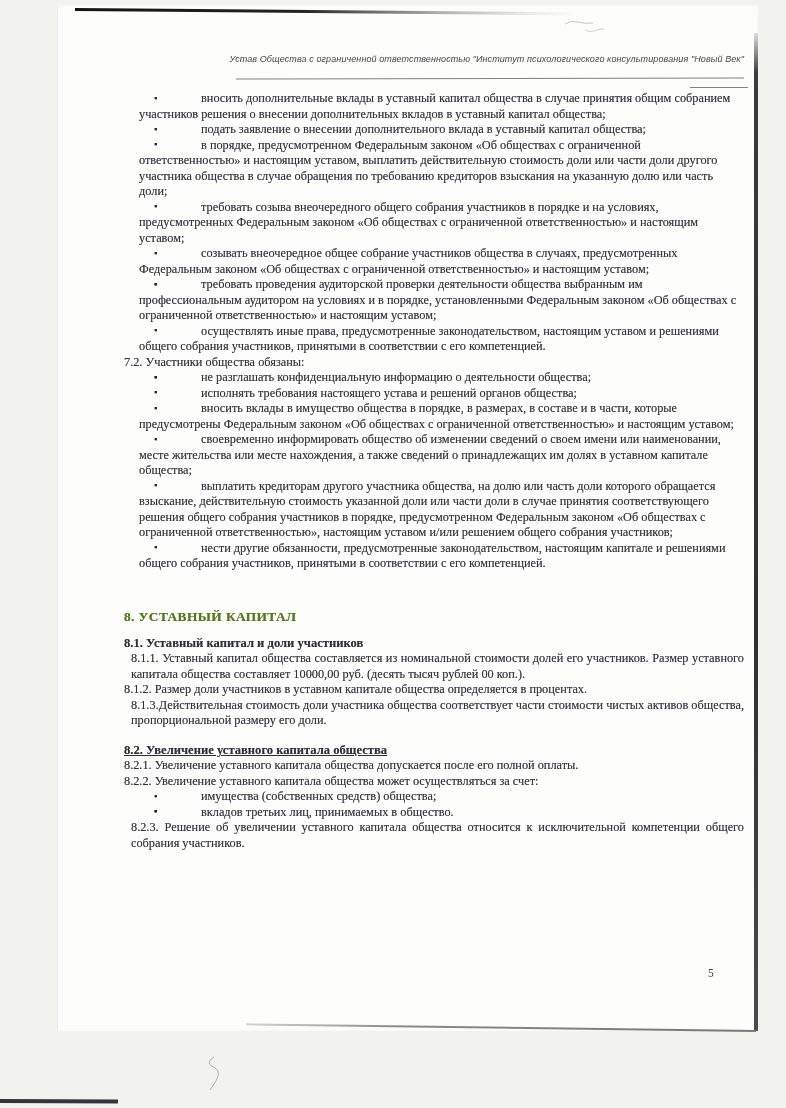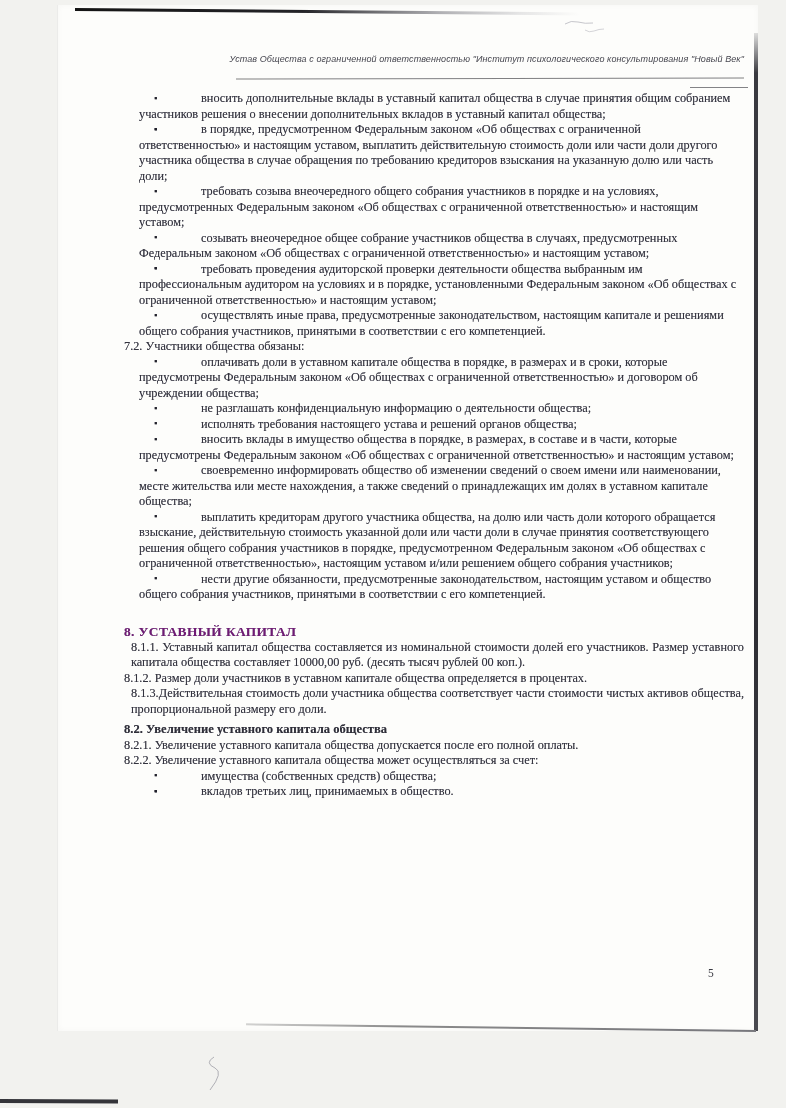--- a/index.html
+++ b/index.html
@@ -57,25 +57,25 @@
   }
   ul.blist{list-style:none;margin:0;padding:0;}
   ul.blist li{position:relative;padding-left:15px;text-indent:62px;}
   ul.blist .b{
     position:absolute;left:30px;top:2.5px;font-size:9px;line-height:1;
     color:#20202a;text-indent:0;
   }
   p.clause{margin:0;text-indent:0;}
   p.just{text-align:justify;margin-left:7px;}
   h2.sec{
-    margin:20px 0 0 0;font-size:13.4px;line-height:17px;font-weight:bold;
-    letter-spacing:0.4px;color:#701a75;
+    margin:36px 0 0 0;font-size:13.4px;line-height:17px;font-weight:bold;
+    letter-spacing:0.4px;color:#4d7c0f;
   }
   h3.sub{margin:11px 0 0 0;font-size:12.6px;line-height:15.5px;font-weight:bold;color:#2e2e38;}
-  h3.s82{margin-top:5px;}
+  h3.s82{margin-top:14px;text-decoration:underline;}
   .pagenum{
     position:absolute;left:650px;top:962px;font-size:11.5px;color:#3a3a42;
     font-family:"Liberation Serif",serif;
   }
   .scribble-top{position:absolute;left:505px;top:12px;opacity:0.7;}
   .scribble-bottom{position:absolute;left:200px;top:1054px;opacity:0.75;}
 </style>
 </head>
 <body>
 
@@ -93,57 +93,59 @@
     <div class="header">
       <span>Устав Общества с ограниченной ответственностью "Институт психологического консультирования "Новый Век"</span>
     </div>
     <div class="header-rule"></div>
     <div class="overline"></div>
 
     <div class="doc-body">
 
       <ul class="blist">
         <li><span class="b">▪</span><span>вносить дополнительные вклады в уставный капитал общества в случае принятия общим собранием участников решения о внесении дополнительных вкладов в уставный капитал общества;</span></li>
-        <li><span class="b">▪</span></li>
+        <li><span class="b">▪</span><span>подать заявление о внесении дополнительного вклада в уставный капитал общества;</span></li>
         <li><span class="b">▪</span><span>в порядке, предусмотренном Федеральным законом «Об обществах с ограниченной ответственностью» и настоящим уставом, выплатить действительную стоимость доли или части доли другого участника общества в случае обращения по требованию кредиторов взыскания на указанную долю или часть доли;</span></li>
         <li><span class="b">▪</span><span>требовать созыва внеочередного общего собрания участников в порядке и на условиях, предусмотренных Федеральным законом «Об обществах с ограниченной ответственностью» и настоящим уставом;</span></li>
         <li><span class="b">▪</span><span>созывать внеочередное общее собрание участников общества в случаях, предусмотренных Федеральным законом «Об обществах с ограниченной ответственностью» и настоящим уставом;</span></li>
         <li><span class="b">▪</span></li>
         <li><span class="b">▪</span><span>требовать проведения аудиторской проверки деятельности общества выбранным им профессиональным аудитором на условиях и в порядке, установленными Федеральным законом «Об обществах с ограниченной ответственностью» и настоящим уставом;</span></li>
-        <li><span class="b">▪</span><span>осуществлять иные права, предусмотренные законодательством, настоящим капитале и решениями общего собрания участников, принятыми в соответствии с его компетенцией.</span></li>
+        <li><span class="b">▪</span><span>осуществлять иные права, предусмотренные законодательством, настоящим уставом и решениями общего собрания участников, принятыми в соответствии с его компетенцией.</span></li>
       </ul>
 
       <p class="clause">7.2. Участники общества обязаны:</p>
 
       <ul class="blist">
-        <li><span class="b">▪</span><span>оплачивать доли в уставном капитале общества в порядке, в размерах и в сроки, которые предусмотрены Федеральным законом «Об обществах с ограниченной ответственностью» и договором об учреждении общества;</span></li>
+        <li><span class="b">▪</span></li>
         <li><span class="b">▪</span><span>не разглашать конфиденциальную информацию о деятельности общества;</span></li>
         <li><span class="b">▪</span><span>исполнять требования настоящего устава и решений органов общества;</span></li>
         <li><span class="b">▪</span><span>вносить вклады в имущество общества в порядке, в размерах, в составе и в части, которые предусмотрены Федеральным законом «Об обществах с ограниченной ответственностью» и настоящим уставом;</span></li>
         <li><span class="b">▪</span><span>своевременно информировать общество об изменении сведений о своем имени или наименовании, месте жительства или месте нахождения, а также сведений о принадлежащих им долях в уставном капитале общества;</span></li>
         <li><span class="b">▪</span><span>выплатить кредиторам другого участника общества, на долю или часть доли которого обращается взыскание, действительную стоимость указанной доли или части доли в случае принятия соответствующего решения общего собрания участников в порядке, предусмотренном Федеральным законом «Об обществах с ограниченной ответственностью», настоящим уставом и/или решением общего собрания участников;</span></li>
-        <li><span class="b">▪</span><span>нести другие обязанности, предусмотренные законодательством, настоящим уставом и общество общего собрания участников, принятыми в соответствии с его компетенцией.</span></li>
+        <li><span class="b">▪</span><span>нести другие обязанности, предусмотренные законодательством, настоящим капитале и решениями общего собрания участников, принятыми в соответствии с его компетенцией.</span></li>
       </ul>
 
       <h2 class="sec">8. УСТАВНЫЙ КАПИТАЛ</h2>
 
+      <h3 class="sub">8.1. Уставный капитал и доли участников</h3>
       <p class="clause just">8.1.1. Уставный капитал общества составляется из номинальной стоимости долей его участников. Размер уставного капитала общества составляет 10000,00 руб. (десять тысяч рублей 00 коп.).</p>
       <p class="clause">8.1.2. Размер доли участников в уставном капитале общества определяется в процентах.</p>
       <p class="clause just">8.1.3.Действительная стоимость доли участника общества соответствует части стоимости чистых активов общества, пропорциональной размеру его доли.</p>
 
       <h3 class="sub s82">8.2. Увеличение уставного капитала общества</h3>
       <p class="clause">8.2.1. Увеличение уставного капитала общества допускается после его полной оплаты.</p>
       <p class="clause">8.2.2. Увеличение уставного капитала общества может осуществляться за счет:</p>
 
       <ul class="blist">
         <li><span class="b">▪</span><span>имущества (собственных средств) общества;</span></li>
         <li><span class="b">▪</span></li>
         <li><span class="b">▪</span><span>вкладов третьих лиц, принимаемых в общество.</span></li>
       </ul>
 
+      <p class="clause just">8.2.3. Решение об увеличении уставного капитала общества относится к исключительной компетенции общего собрания участников.</p>
     </div>
 
     <div class="pagenum">5</div>
   </div>
 
   <svg class="scribble-bottom" width="22" height="40" viewBox="0 0 22 40">
     <path d="M14 3 q-10 6 1 11 q9 4 -5 22" stroke="#90909a" fill="none" stroke-width="0.9"></path>
   </svg>
 
   <div class="bottom-left-line"></div>

